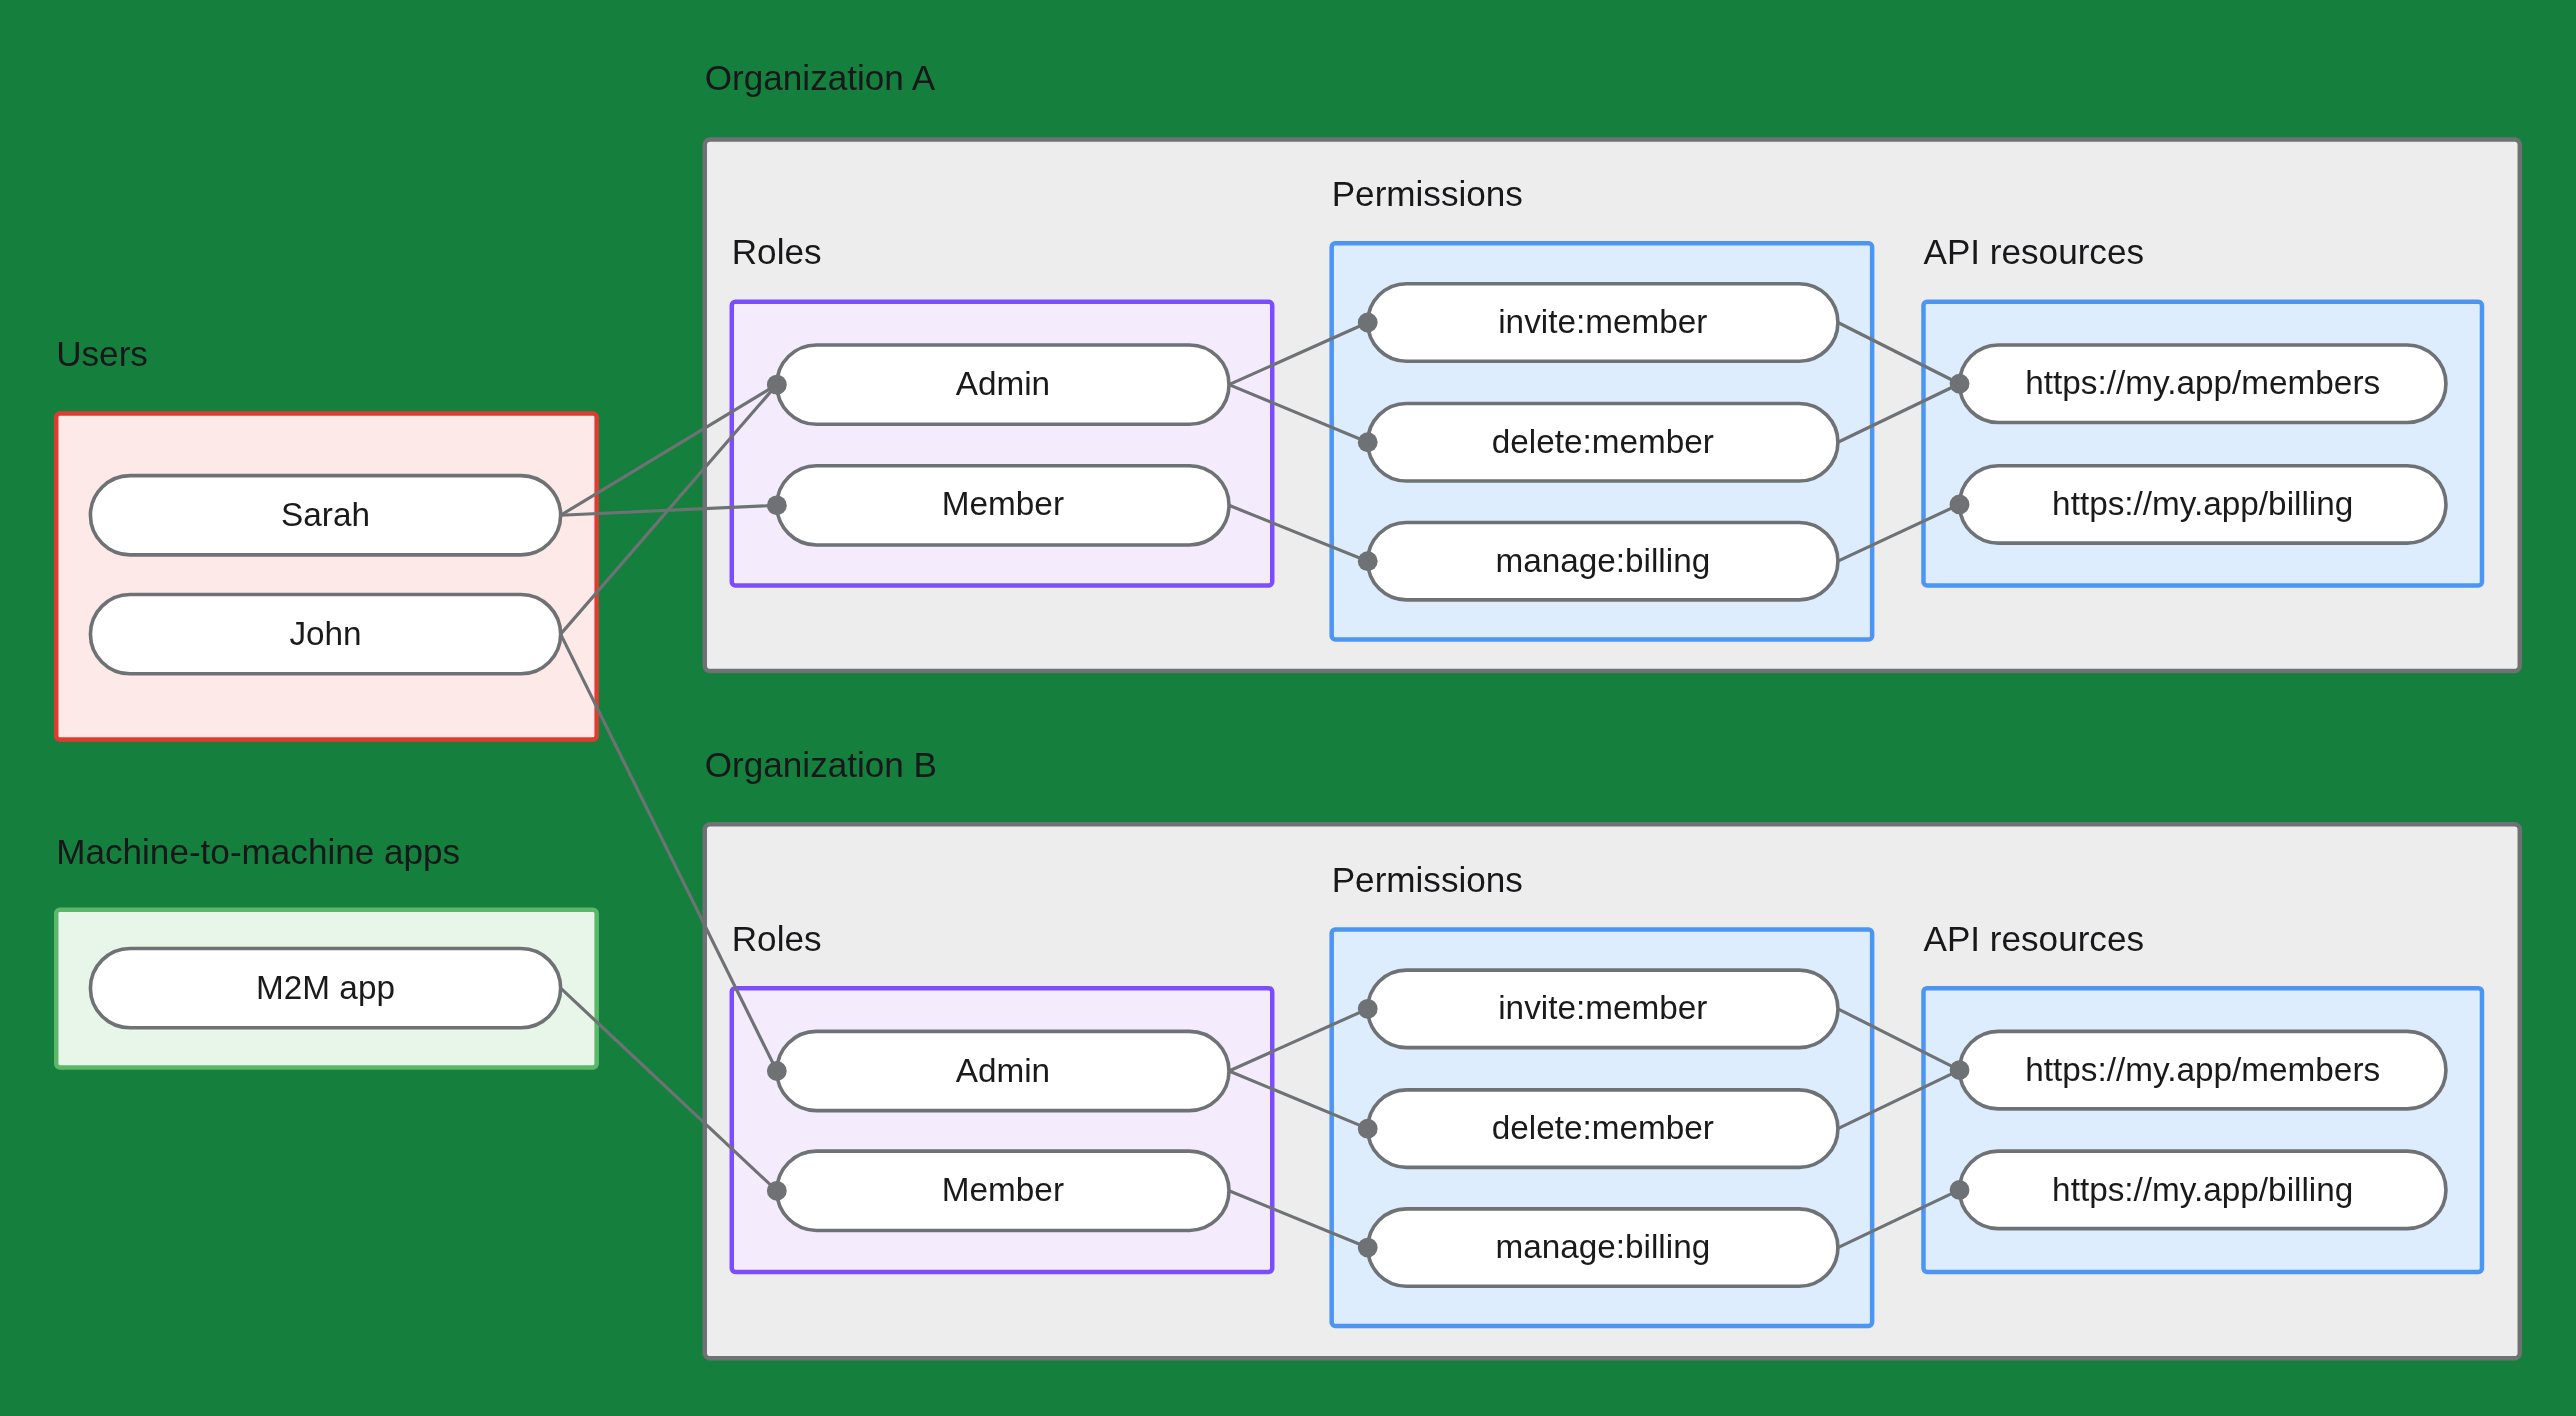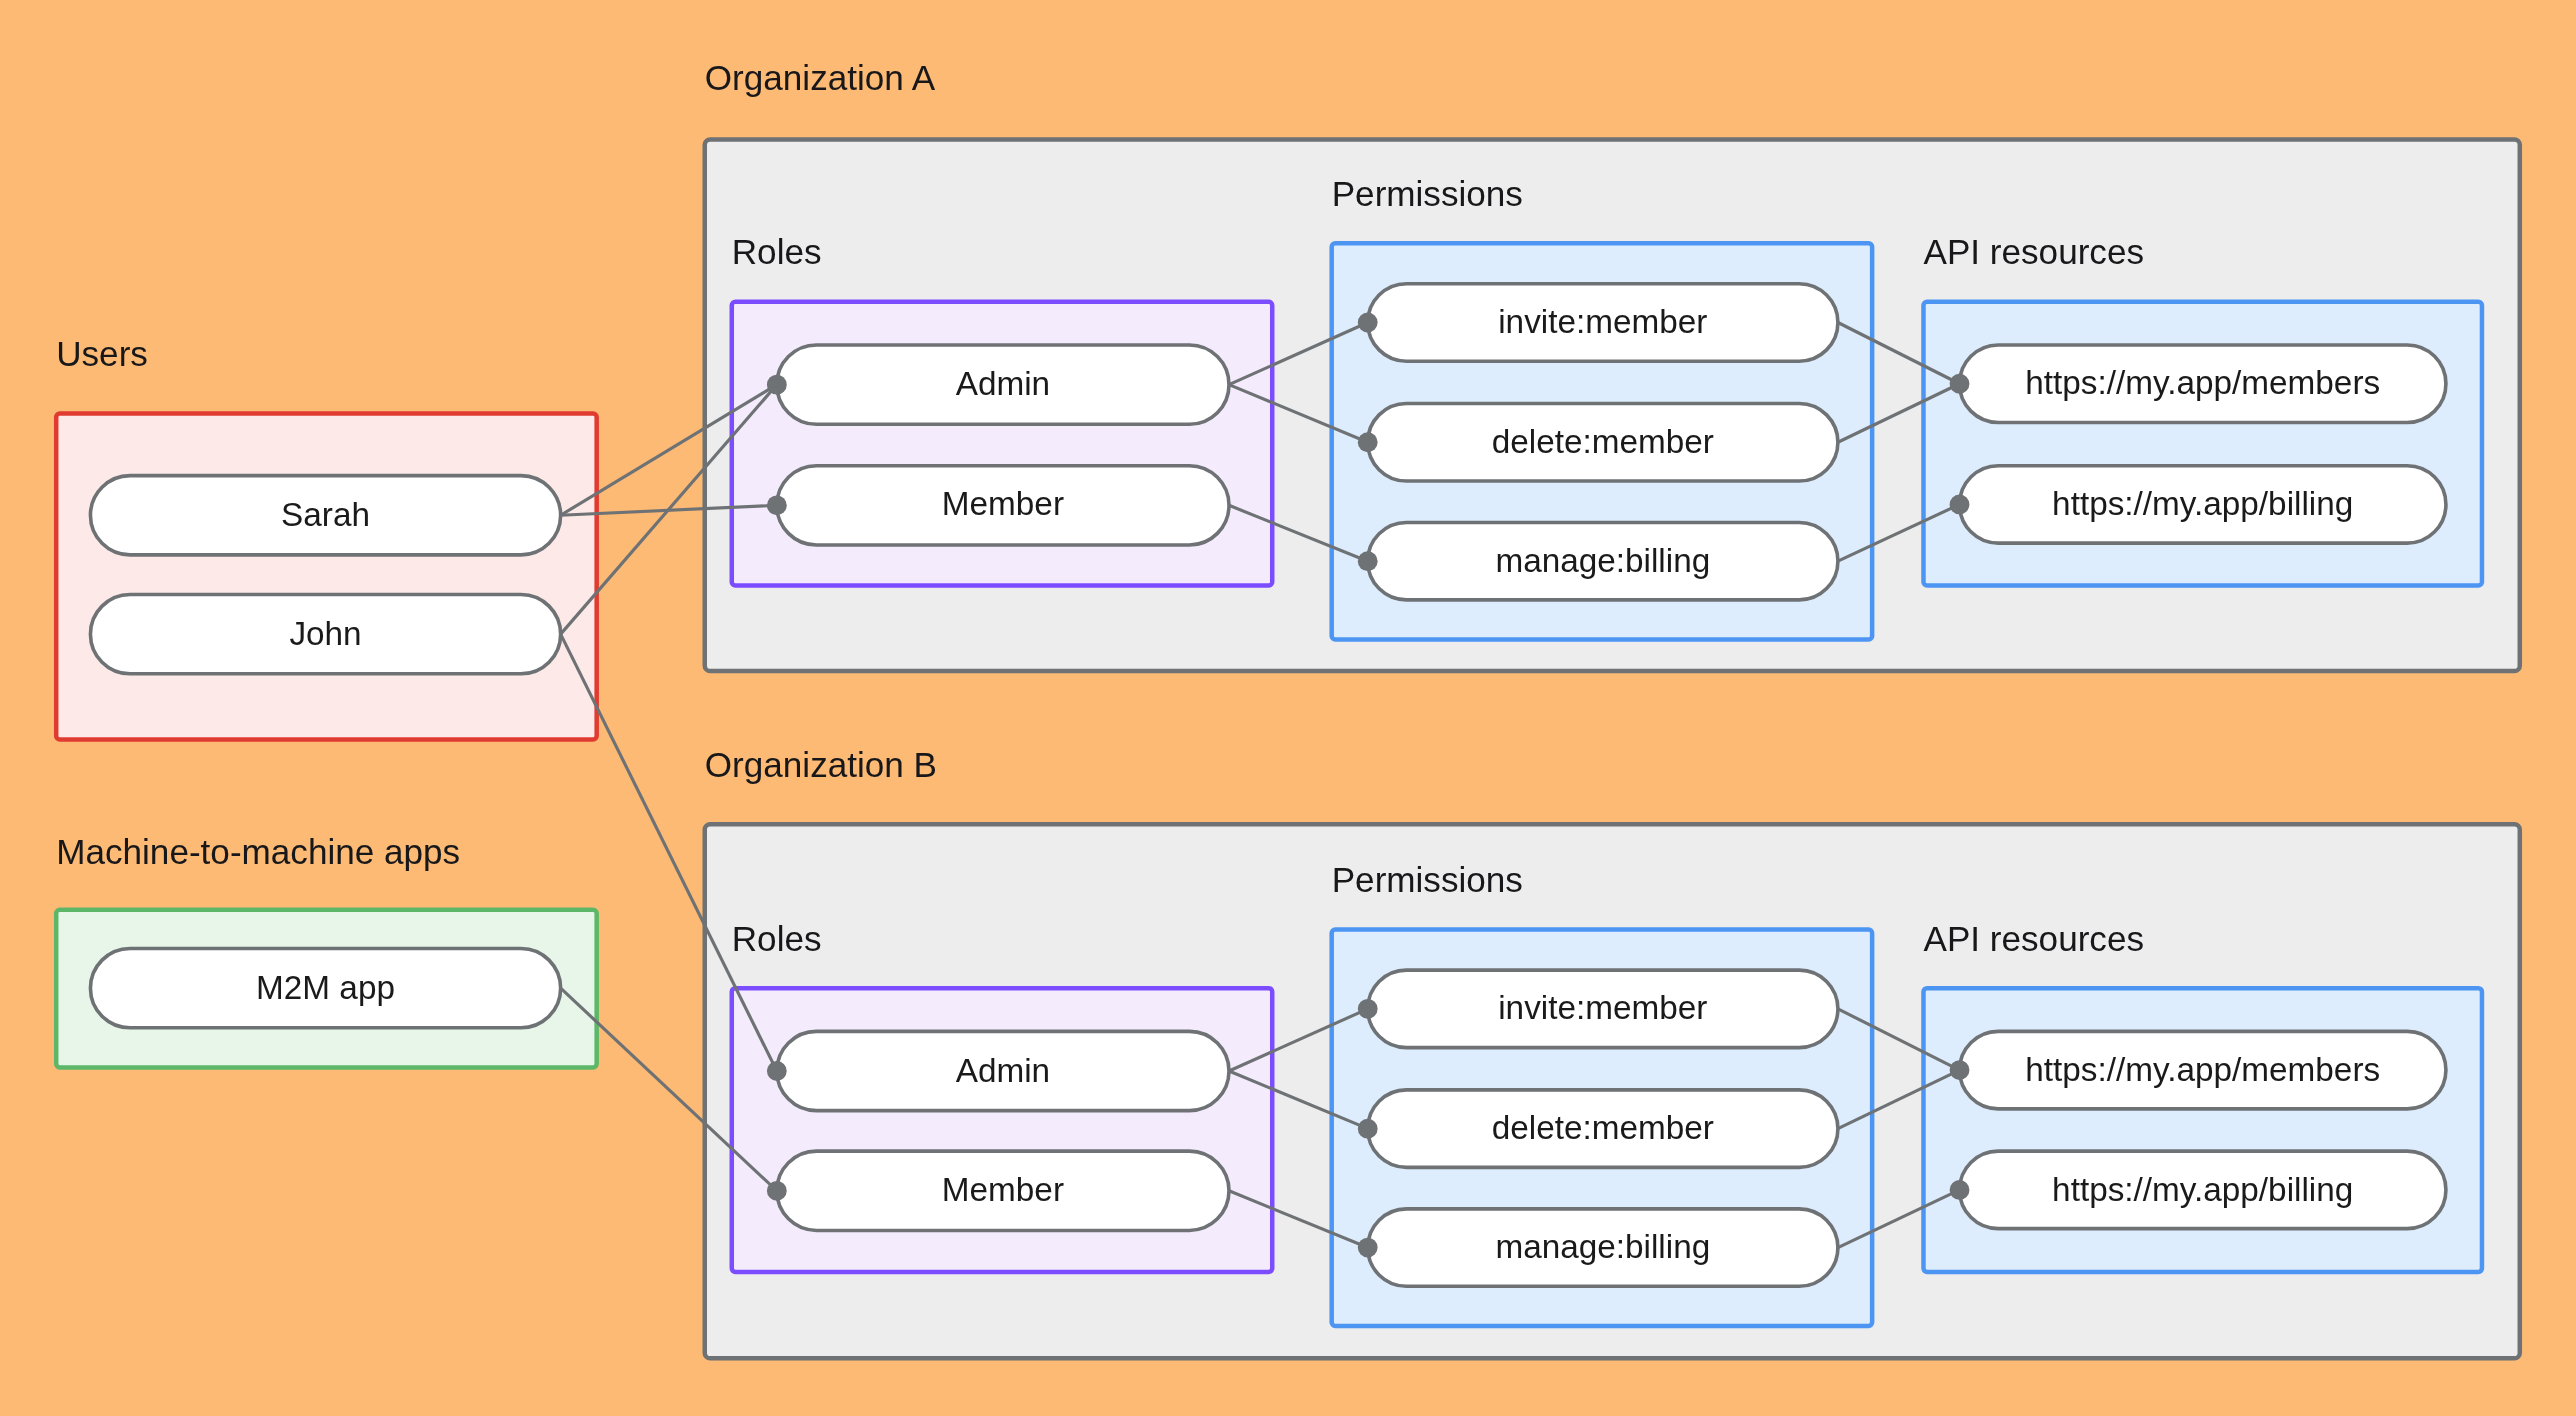--- a/index.html
+++ b/index.html
@@ -11,21 +11,21 @@
   body {
     width: 2576px;
     height: 1416px;
     overflow: hidden;
     font-family: "Liberation Sans", sans-serif;
   }
   #stage {
     position: relative;
     width: 2576px;
     height: 1416px;
-    background: #fdba74;
+    background: #15803d;
   }
   svg#diagram {
     position: absolute;
     top: 0;
     left: 0;
     width: 2576px;
     height: 1416px;
   }
   .grp-label {
     font-family: "Liberation Sans", sans-serif;

